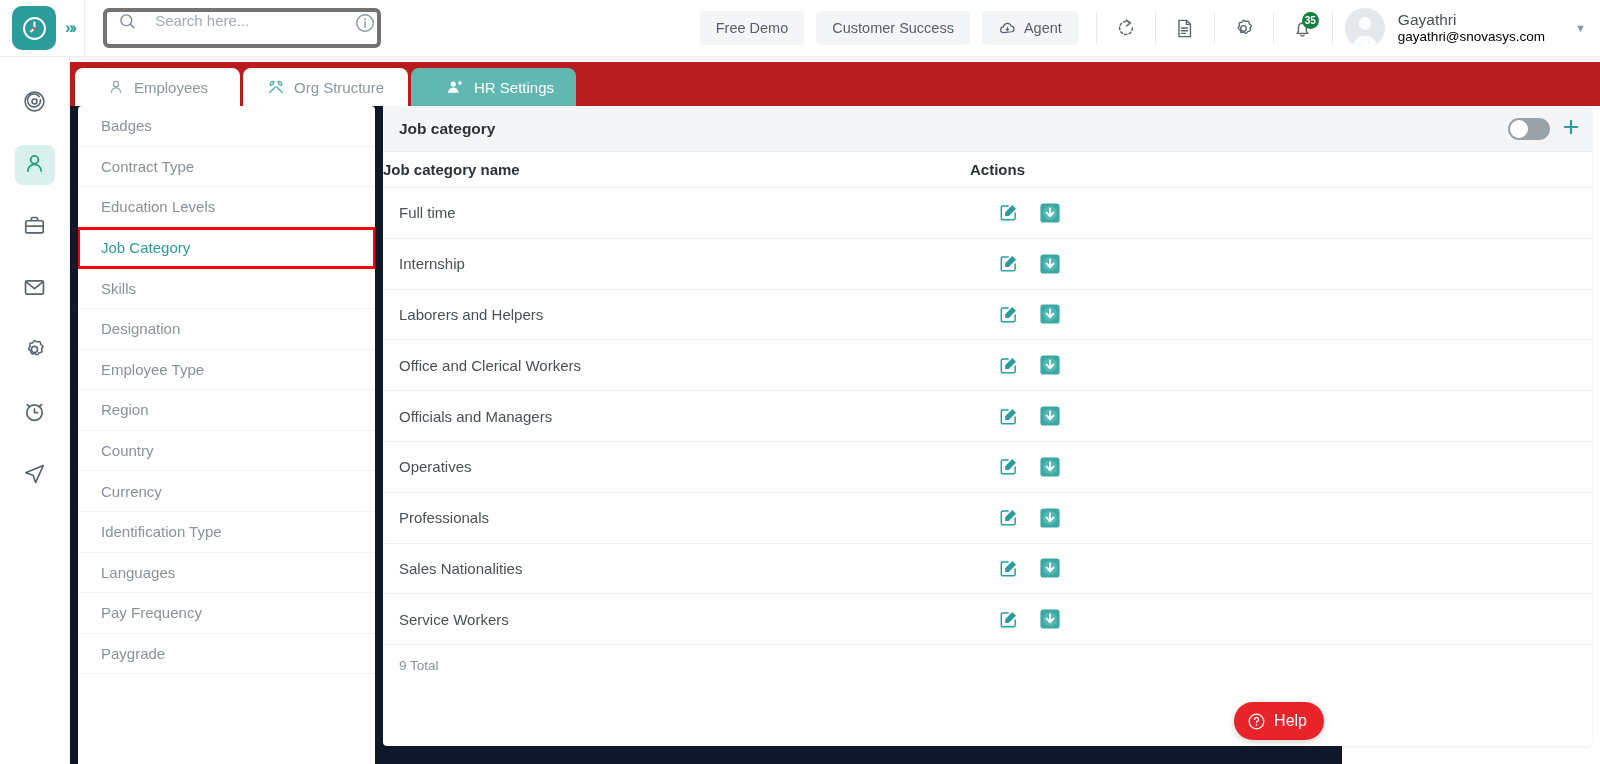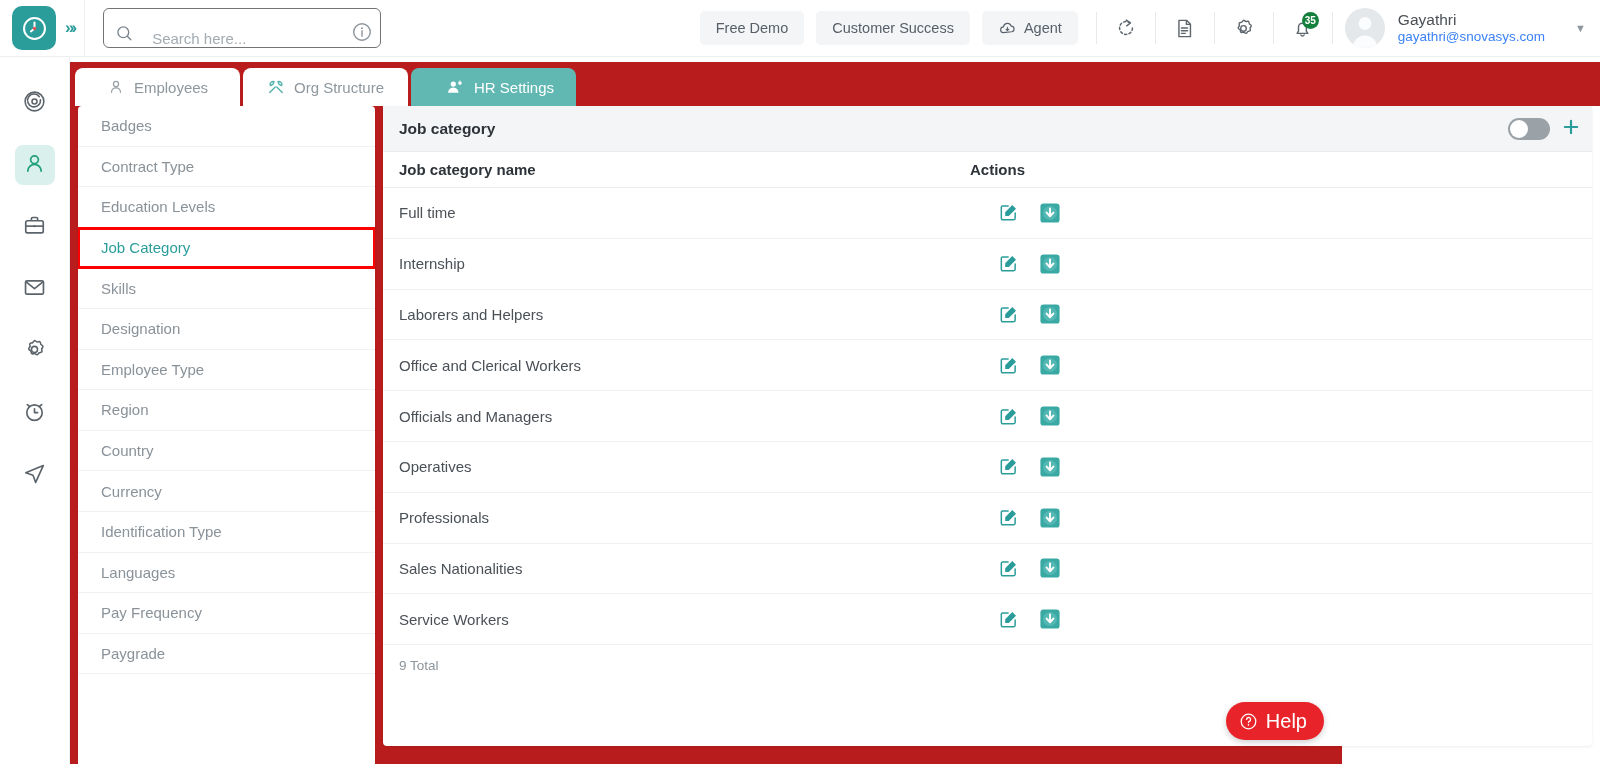--- a/index.html
+++ b/index.html
@@ -21,22 +21,22 @@
     background: #2a9d9b; display: flex; align-items: center; justify-content: center;
     flex: 0 0 auto;
   }
   .chev {
     margin-left: 9px; color: #2a9d9b; font-size: 17px; letter-spacing: -3px;
     font-weight: 700; flex: 0 0 auto; user-select: none;
   }
   .hdr-divider { width:1px; height:57px; background:#eceff1; margin-left:10px; }
   .searchwrap {
     margin-left: 18px; width: 278px; height: 40px;
-    border: 1px solid #737373; border-radius: 6px;
-    display: flex; align-items: flex-end; background: #fff; flex: 0 0 auto;
+    border: 4px solid #737373; border-radius: 6px;
+    display: flex; align-items: flex-start; background: #fff; flex: 0 0 auto;
   }
   .searchwrap .mag { margin-left: 11px; flex: 0 0 auto; }
   .searchwrap input {
     flex: 1 1 auto; border: 0; outline: 0; font-size: 15px;
     color: #9aa3ab; margin-left: 18px; font-family: "Liberation Sans", sans-serif;
     background: transparent;
   }
   .searchwrap input::placeholder { color: #a2abb2; }
   .searchwrap .info { margin-right: 12px; flex: 0 0 auto; }
 
@@ -63,21 +63,21 @@
     padding: 0 3px; line-height: 1;
   }
   .userblock { display: flex; align-items: center; margin-left: 6px; margin-right: 8px; cursor: pointer; }
   .avatar {
     width: 40px; height: 40px; border-radius: 50%; background: #e4e8eb;
     display: flex; align-items: flex-end; justify-content: center; overflow: hidden;
     flex: 0 0 auto;
   }
   .uname { margin-left: 13px; line-height: 1.25; }
   .uname .n { font-size: 15.5px; color: #4a5056; }
-  .uname .e { font-size: 13.5px; color: #3b82f6; text-align: center; }
+  .uname .e { font-size: 13.5px; color: #000000; text-align: center; }
   .caret { margin: 0 14px 0 22px; color: #8e979e; font-size: 11px; }
 
   
   .rail {
     position: absolute; top: 57px; left: 0; width: 70px; height: 707px;
     background: #ffffff; border-right: 1px solid #eef1f3;
     display: flex; flex-direction: column; align-items: center; padding-top: 26px;
   }
   .rail-item {
     width: 40px; height: 40px; margin-bottom: 22px; border-radius: 8px;
@@ -96,21 +96,21 @@
     background: #ffffff; display: flex; align-items: center; justify-content: center;
     font-size: 15px; color: #8d979e; margin-right: 3px; cursor: pointer;
     font-family: "Liberation Sans", sans-serif;
   }
   .tab .ti { margin-right: 9px; display: flex; }
   .tab.active { background: #61b8b3; color: #ffffff; justify-content: flex-end; }
 
   
   .body {
     position: absolute; top: 106px; left: 70px; width: 1272px; height: 658px;
-    background: #b91c1c;
+    background: #0f172a;
   }
 
   
   .listpanel {
     position: absolute; top: 0; left: 8px; width: 297px; height: 658px;
     background: #ffffff; border-radius: 4px 4px 0 0;
     box-shadow: 0 1px 3px rgba(0,0,0,.07);
     overflow: hidden;
   }
   .listitem {
@@ -158,42 +158,42 @@
   .hsearch input::placeholder { color: #6b737a; }
   .plusbtn {
     width: 42px; height: 46px; display: flex; align-items: center; justify-content: center;
     color: #2a9d9b; cursor: pointer; flex: 0 0 auto;
   }
 
   .thead {
     height: 36px; display: flex; align-items: center; flex: 0 0 auto;
     border-bottom: 1px solid #e9ecef; background: #fff;
   }
-  .th-name { padding-left: 16px; font-size: 15px; font-weight: 700; color: #2d3338; }
+  .th-name { font-size: 15px; font-weight: 700; color: #2d3338; }
   .th-actions {
     position: absolute; left: 587px; font-size: 15px; font-weight: 700; color: #2d3338;
   }
   .thead { position: relative; }
 
   .tbody { flex: 1 1 auto; overflow: hidden; }
   .trow {
     height: 50.8px; display: flex; align-items: center; position: relative;
     border-bottom: 1px solid #eef0f2;
   }
   .td-name { padding-left: 16px; font-size: 15px; color: #4a5056; }
   .td-actions { position: absolute; left: 608px; display: flex; align-items: center; }
   .act-edit { width: 34px; display: flex; justify-content: center; cursor: pointer; }
   .act-down { width: 34px; margin-left: 8px; display: flex; justify-content: center; cursor: pointer; }
   .total { padding: 13px 0 0 16px; font-size: 13.5px; color: #8c949b; }
 
   
   .helpbtn {
     position: absolute; right: 18px; bottom: 24px; height: 38px; padding: 0 17px 0 13px;
     background: #e8242a; border-radius: 19px; display: flex; align-items: center;
-    color: #fff; font-size: 20px; cursor: pointer; box-shadow: 0 2px 6px rgba(0,0,0,.2);
+    color: #fff; font-size: 16px; cursor: pointer; box-shadow: 0 2px 6px rgba(0,0,0,.2);
     font-family: "Liberation Sans", sans-serif; z-index: 20;
   }
   .helpbtn .q { margin-right: 8px; display: flex; }
 </style>
 </head>
 <body>
 
 <div class="topbar">
 
   <div class="logo-box">

